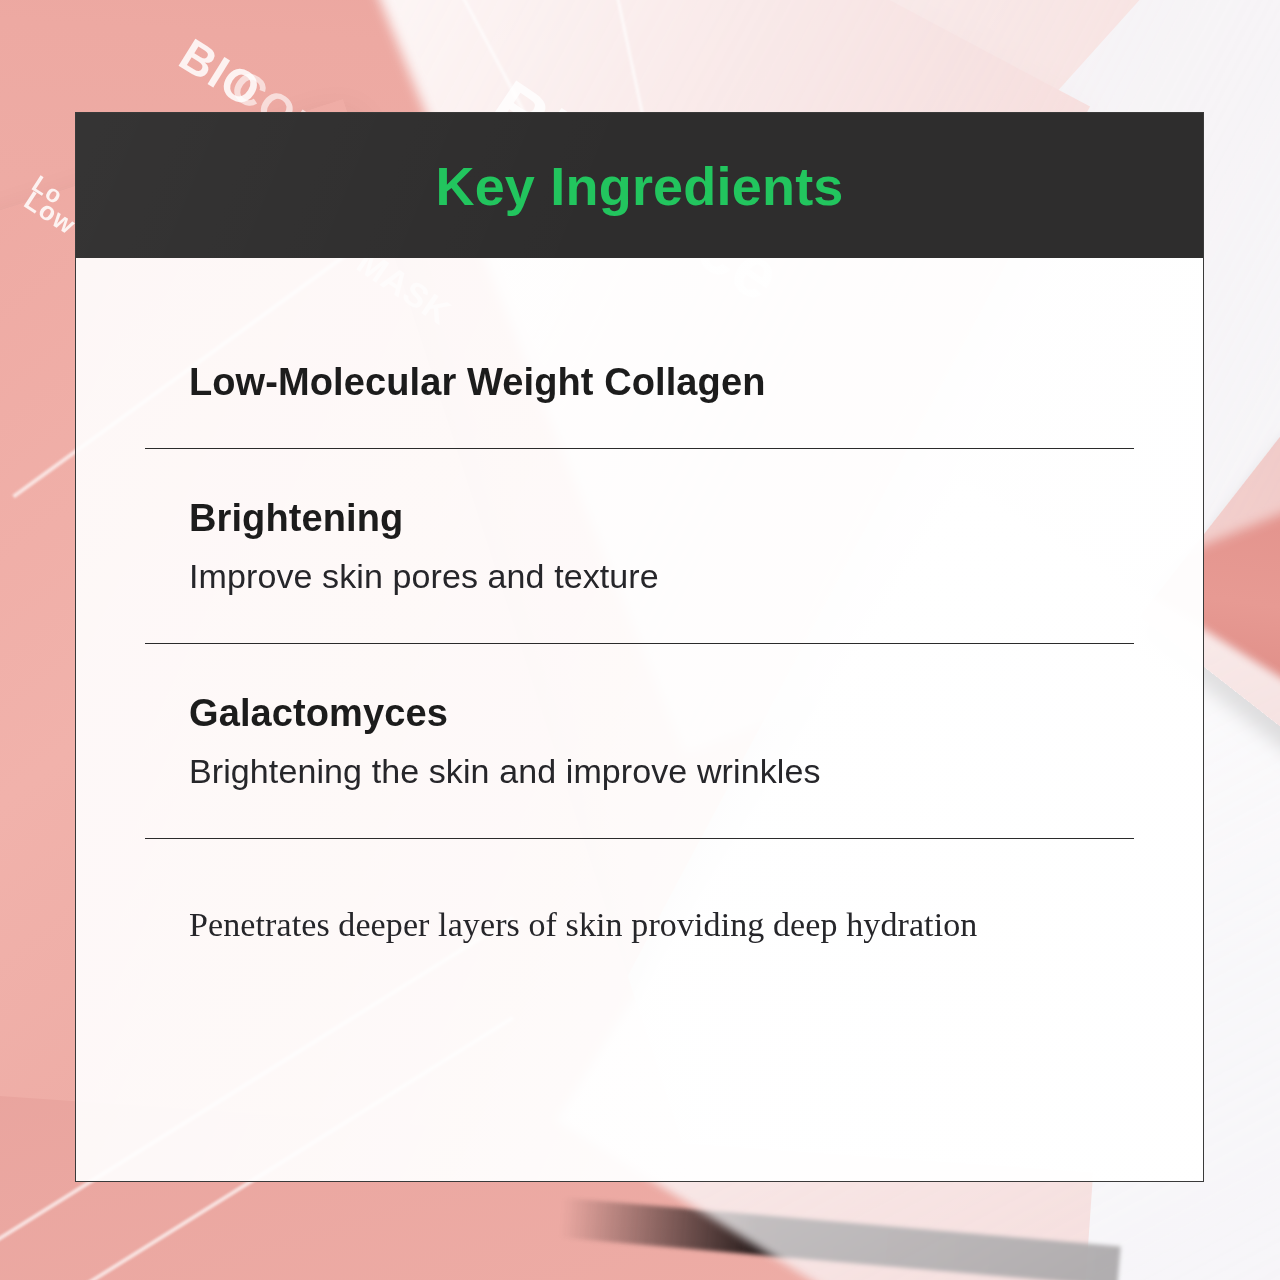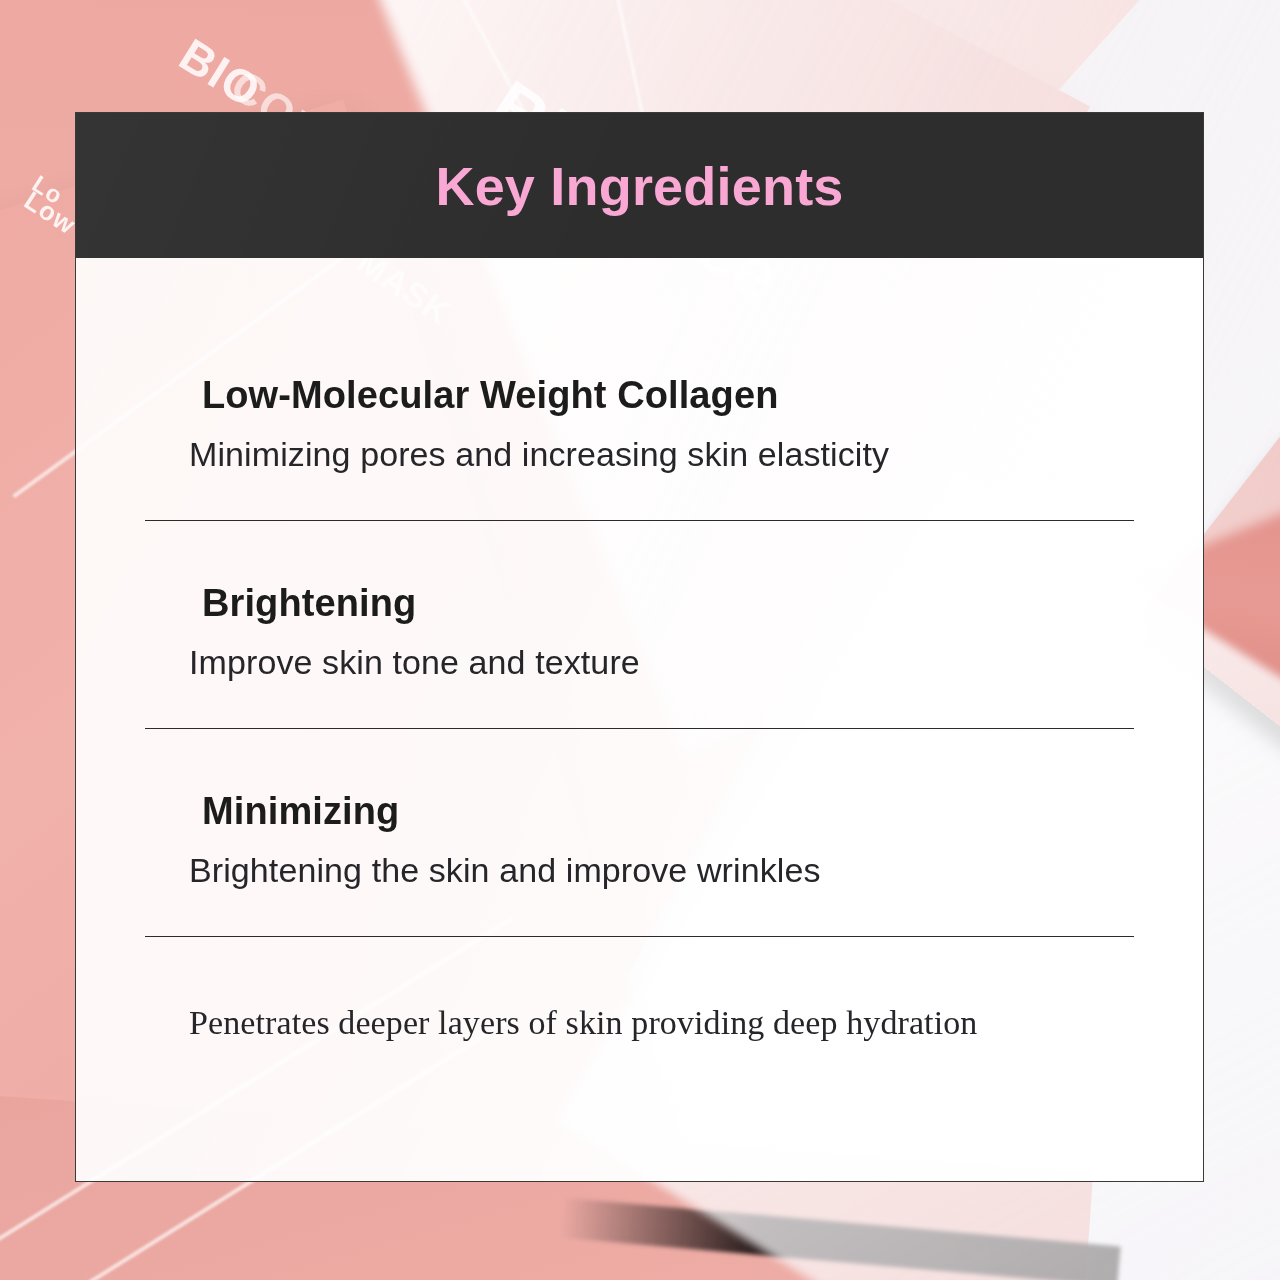--- a/index.html
+++ b/index.html
@@ -164,21 +164,21 @@
     position: absolute;
     left: -10%;
     top: -40%;
     width: 80%;
     height: 200%;
     background: linear-gradient(100deg, rgba(255,255,255,.045), rgba(255,255,255,0) 70%);
     transform: rotate(12deg);
   }
   #card-title {
     position: relative;
-    color: #f9a8d4;
+    color: #22c55e;
     font-size: 54px;
     font-weight: 700;
     letter-spacing: .2px;
     line-height: 1;
     font-family: "Liberation Sans", sans-serif;
   }
 
   #ingredient-list {
     position: absolute;
     left: 0;
@@ -189,21 +189,21 @@
   }
   .ingredient-item {
     position: relative;
     padding: 0 60px 0 113px;
   }
   .ingredient-name {
     color: #1c1c1c;
     font-size: 38px;
     font-weight: 700;
     line-height: 1.12;
-    margin: 13px;
+    margin: 0;
     letter-spacing: .1px;
   }
   .ingredient-desc {
     color: #26262a;
     font-size: 34px;
     font-weight: 400;
     line-height: 1.28;
     margin: 16px 0 0 0;
     letter-spacing: .1px;
   }
@@ -264,36 +264,35 @@
     <div id="card-header">
       <div class="hdr-sheen"></div>
       <h1 id="card-title">Key Ingredients</h1>
     </div>
 
     <div id="ingredient-list">
 
       <div class="sp-top-1"></div>
       <div class="ingredient-item">
         <p class="ingredient-name">Low-Molecular Weight Collagen</p>
-        <p class="ingredient-desc">Minimizing pores and increasing skin elasticity</p>
       </div>
       <div class="sp-bot"></div>
       <div class="ingredient-divider"></div>
 
       <div class="sp-top"></div>
       <div class="ingredient-item">
         <p class="ingredient-name">Brightening</p>
-        <p class="ingredient-desc">Improve skin tone and texture</p>
+        <p class="ingredient-desc">Improve skin pores and texture</p>
       </div>
       <div class="sp-bot"></div>
       <div class="ingredient-divider"></div>
 
       <div class="sp-top"></div>
       <div class="ingredient-item">
-        <p class="ingredient-name">Minimizing</p>
+        <p class="ingredient-name">Galactomyces</p>
         <p class="ingredient-desc">Brightening the skin and improve wrinkles</p>
       </div>
       <div class="sp-bot"></div>
       <div class="ingredient-divider"></div>
 
       <div class="sp-top"></div>
       <div class="ingredient-item">
         <p class="ingredient-desc" style="max-width:820px;font-family:Liberation Serif, serif;">Penetrates deeper layers of skin providing deep hydration</p>
       </div>
 

